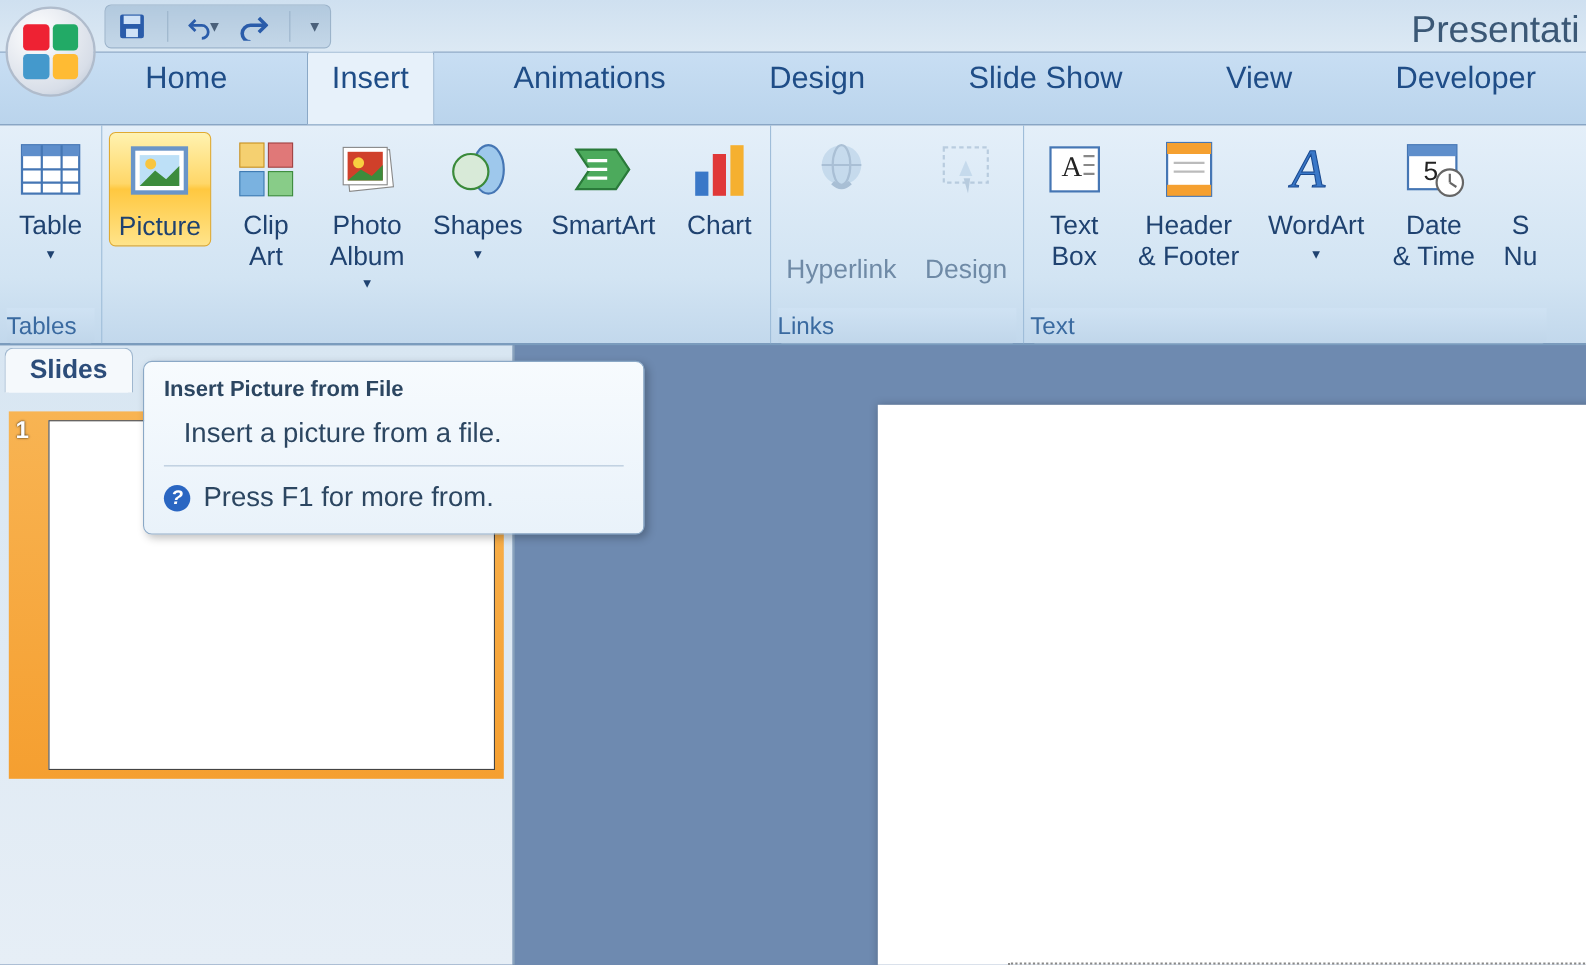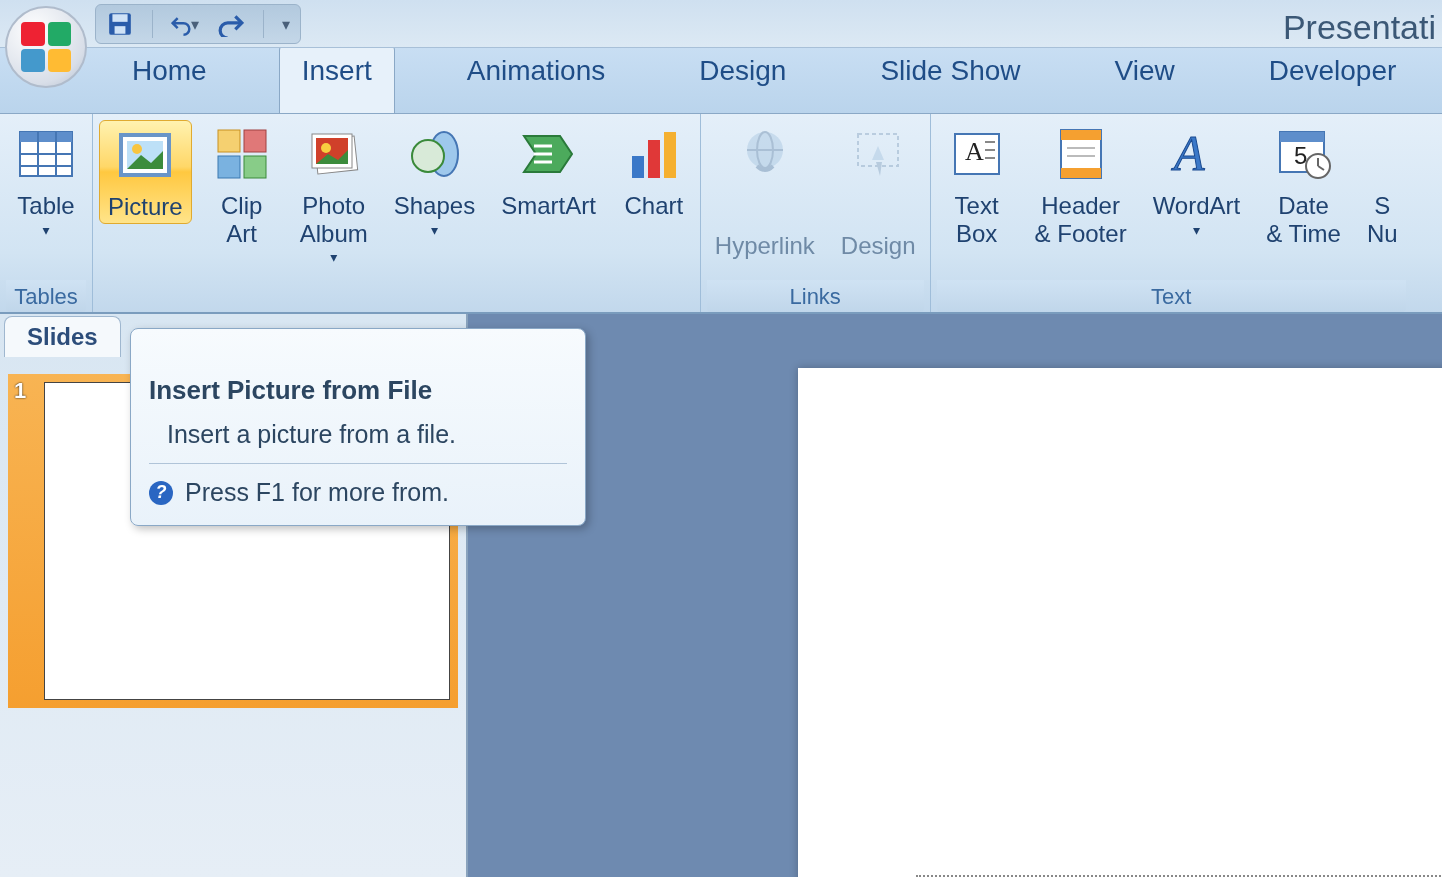--- a/index.html
+++ b/index.html
@@ -95,21 +95,20 @@
   flex-direction: column;
   padding: 6px 6px 0 6px;
 }
 .group-body {
   flex: 1;
   display: flex;
   align-items: flex-start;
   gap: 10px;
 }
 .group-label {
-  text-align: center;
   color: #3a6aa0;
   font-size: 22px;
   padding: 4px 0 2px;
   background: linear-gradient(#cfe2f3, #c0d6ea);
   border-radius: 0 0 4px 4px;
 }
 .rbtn {
   display: flex;
   flex-direction: column;
   align-items: center;
@@ -200,21 +199,21 @@
   left: 130px; top: 328px;
   width: 456px;
   background: linear-gradient(#f7fbfe, #e9f2fa);
   border: 1px solid #8aa8c6;
   border-radius: 8px;
   box-shadow: 3px 3px 8px rgba(0,0,0,0.25);
   z-index: 500;
   padding: 14px 18px 18px;
   color: #2c4661;
 }
-.tooltip-title { font-weight: bold; font-size: 26px; margin-bottom: 14px; margin-top: 32px; }
+.tooltip-title { font-weight: bold; font-size: 20px; margin-bottom: 14px; }
 .tooltip-body { font-size: 25px; margin: 0 0 14px 18px; }
 .tooltip hr { border:none; border-top:1px solid #b0c4d8; margin: 8px 0 14px; }
 .tooltip-help { display:flex; align-items:center; gap:12px; font-size:25px; }
 .help-icon { width:24px; height:24px; border-radius:50%; background:#2a66c2; color:#fff; font-size:18px; font-style:italic; font-weight:bold; display:flex; align-items:center; justify-content:center; }
 svg { display:block; }
 </style>
 </head>
 <body>
 
 <div class="title-bar">

